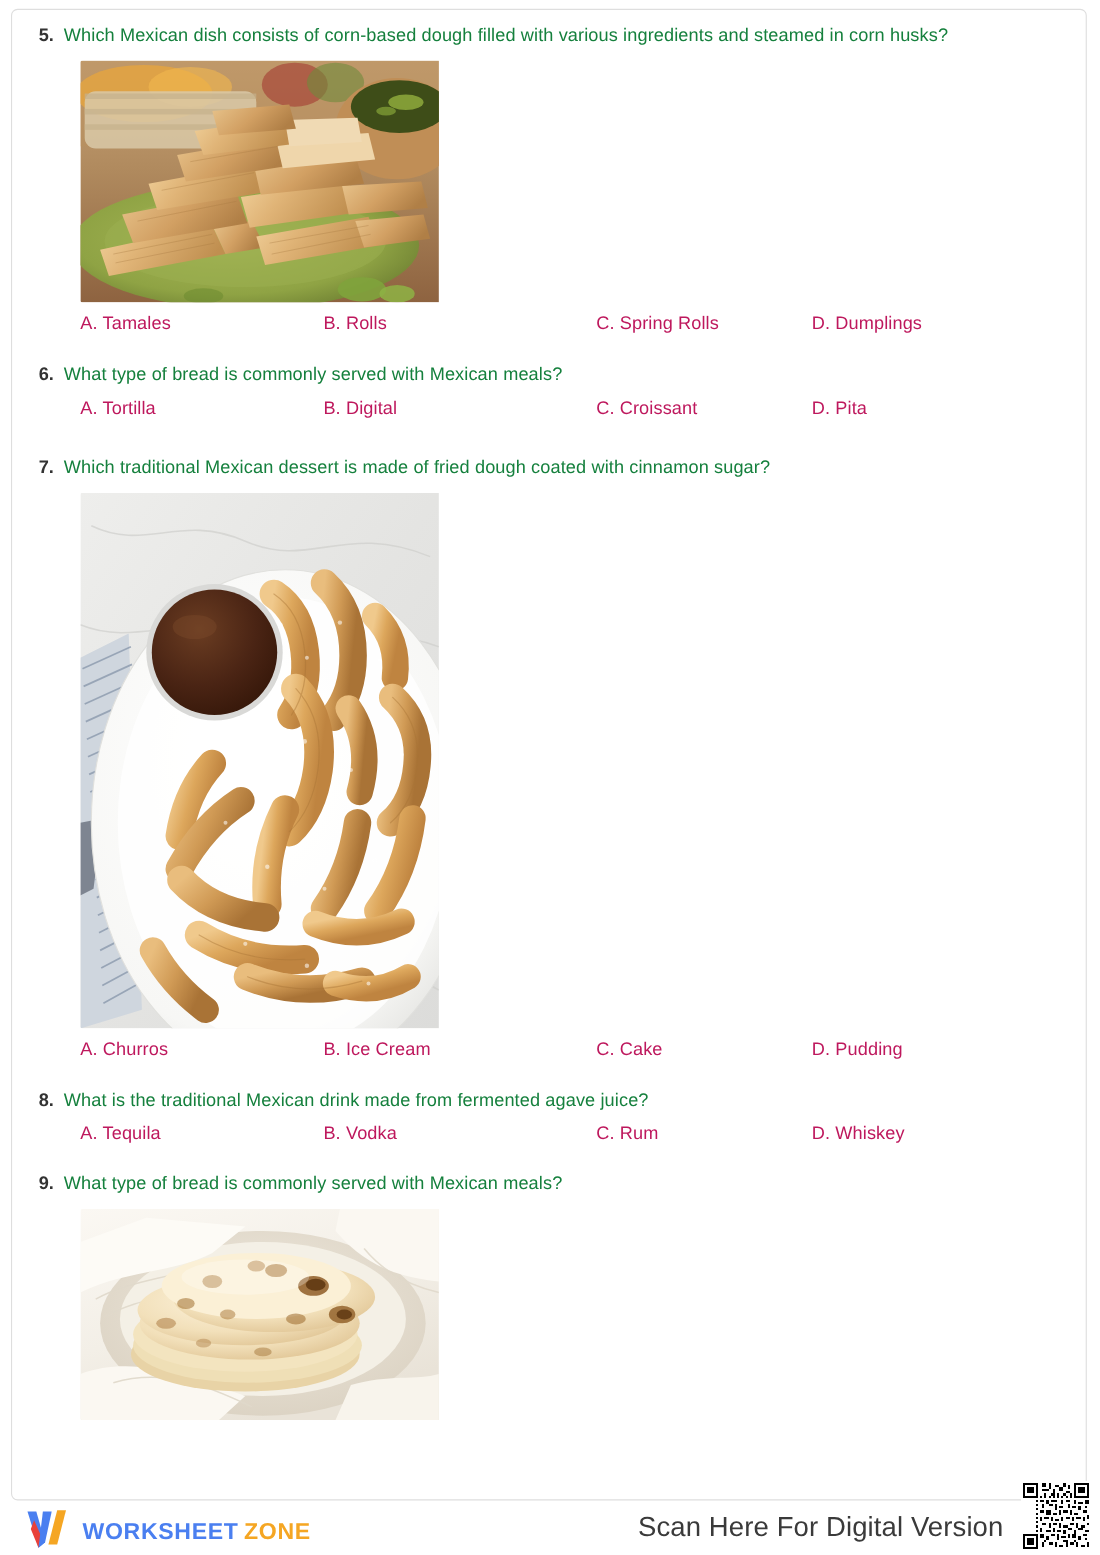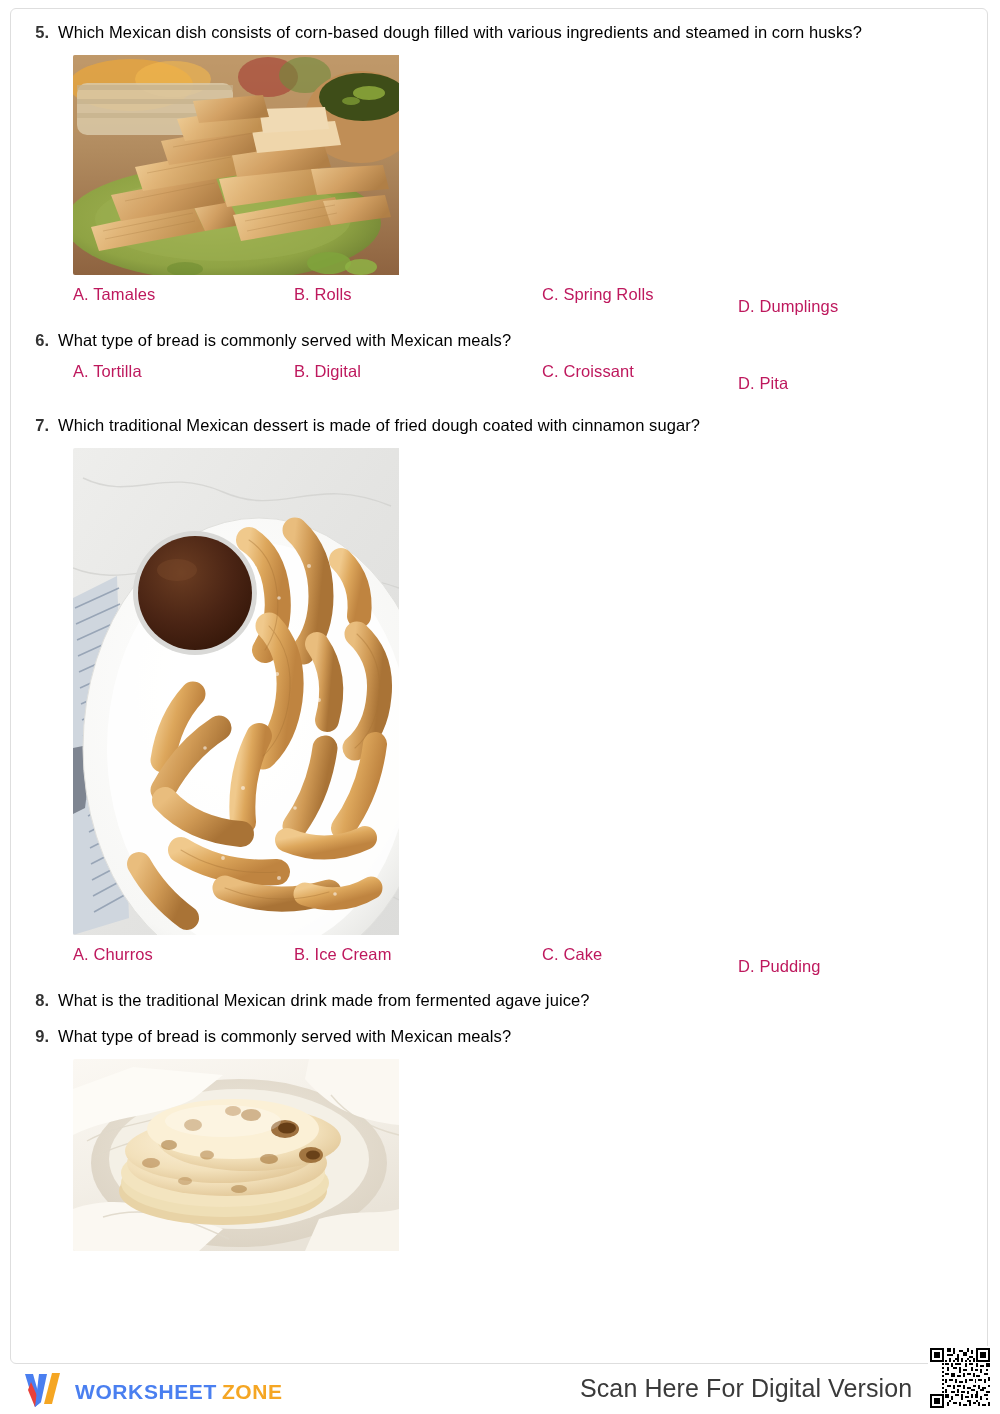--- a/index.html
+++ b/index.html
@@ -48,21 +48,21 @@
   .q-num {
     font-weight: bold;
     font-size: 16.5px;
     color: #333333;
     min-width: 18px;
     text-align: right;
     flex: 0 0 auto;
   }
   .q-text {
     font-size: 16.5px;
-    color: #000000;
+    color: #15803d;
     line-height: 1.35;
     letter-spacing: 0.1px;
   }
 
   
   .options {
     position: relative;
     height: 30px;
     margin-left: 42px;
     margin-top: 10px;
@@ -70,21 +70,21 @@
   .opt {
     position: absolute;
     font-size: 16.5px;
     color: #be185d;
     white-space: nowrap;
     letter-spacing: 0.1px;
   }
   .opt.c0 { left: 0px; }
   .opt.c1 { left: 221px; }
   .opt.c2 { left: 449px; margin-left: 20px; }
-  .opt.c3 { left: 665px; margin-top: 12px; }
+  .opt.c3 { left: 665px; }
 
   
   .illus {
     margin-left: 42px;
     margin-top: 12px;
     border-radius: 2px;
     overflow: hidden;
     position: relative;
   }
   .illus svg { display: block; }
@@ -378,20 +378,26 @@
         <span class="opt c3">D. Pudding</span>
       </div>
     </div>
 
     <div class="spacer-sm"></div>
 
     <div class="question">
       <div class="q-line">
         <span class="q-num">8.</span>
         <span class="q-text">What is the traditional Mexican drink made from fermented agave juice?</span>
+      </div>
+      <div class="options">
+        <span class="opt c0">A. Tequila</span>
+        <span class="opt c1">B. Vodka</span>
+        <span class="opt c2">C. Rum</span>
+        <span class="opt c3">D. Whiskey</span>
       </div>
     </div>
 
     <div class="spacer-sm"></div>
 
     <div class="question">
       <div class="q-line">
         <span class="q-num">9.</span>
         <span class="q-text">What type of bread is commonly served with Mexican meals?</span>
       </div>

